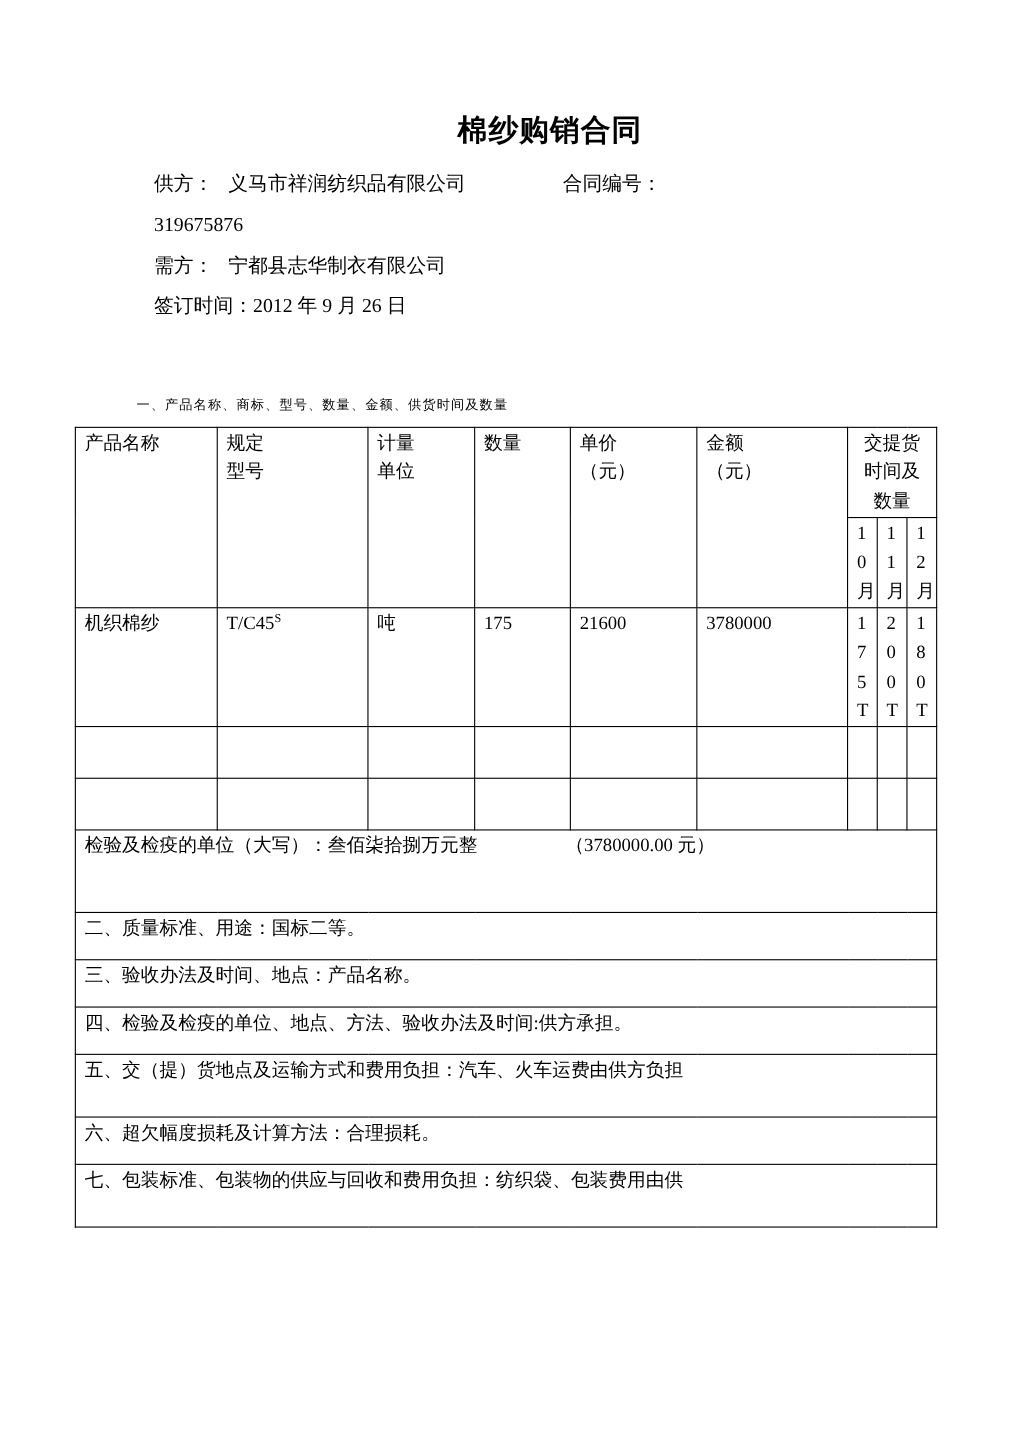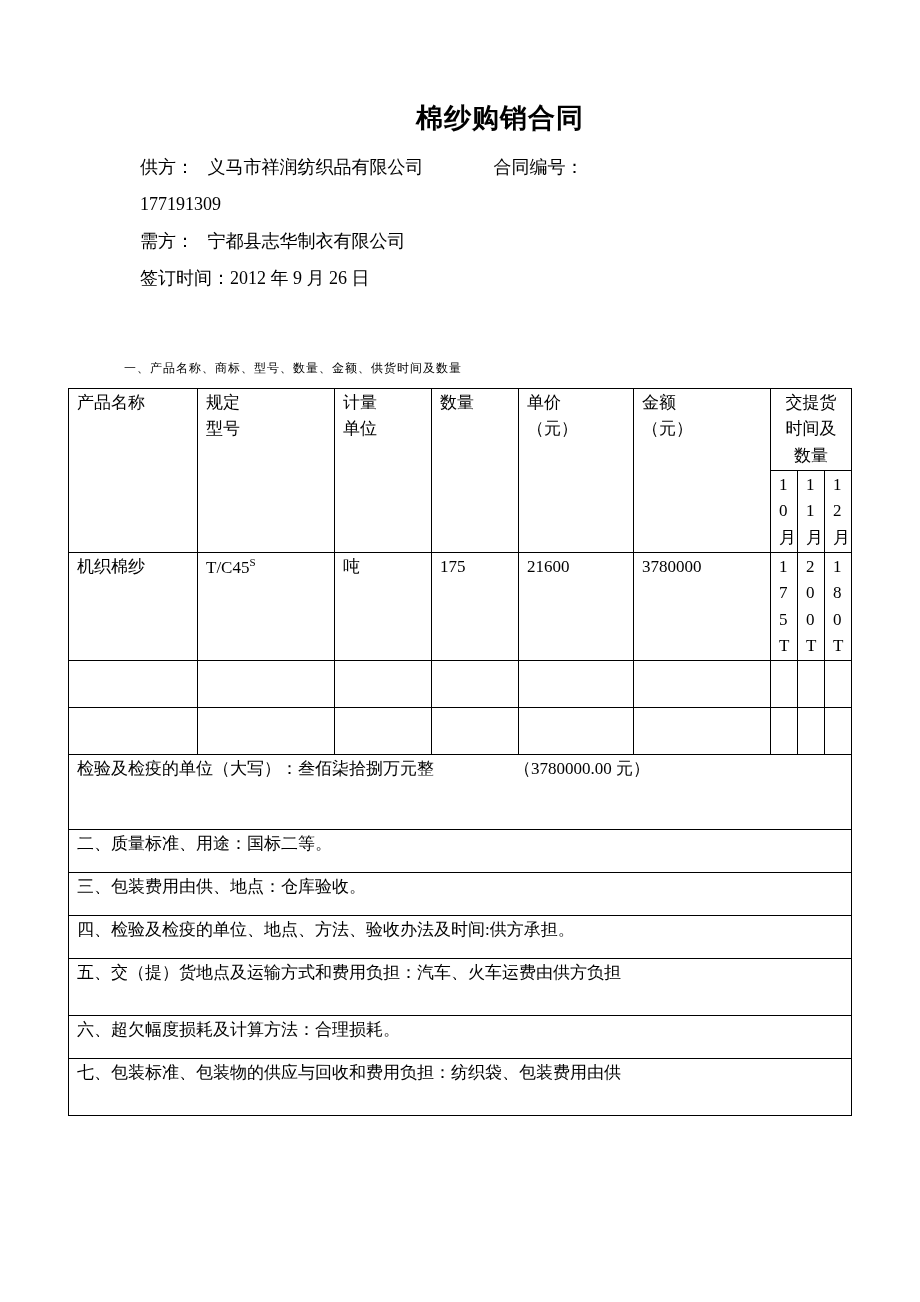--- a/index.html
+++ b/index.html
@@ -42,21 +42,21 @@
     font-size: 18px;
     line-height: 1;
   }
   .hdr-line {
     margin-bottom: 19px;
     white-space: pre;
   }
   .hdr-line .lbl { }
   .hdr-line .val { }
   .contract-no-label {
-    margin-left: 70px;
+    margin-left: 88px;
   }
   .sect-title {
     position: absolute;
     left: 124px;
     top: 360px;
     font-size: 12px;
     letter-spacing: 1px;
   }
 
   table.main {
@@ -117,21 +117,21 @@
 </style>
 </head>
 <body>
 
 <div class="page">
 
   <div class="doc-title">棉纱购销合同</div>
 
   <div class="header-block">
     <div class="hdr-line"><span class="lbl">供方：</span>&nbsp;&nbsp;&nbsp;<span class="val">义马市祥润纺织品有限公司</span><span class="contract-no-label">合同编号：</span></div>
-    <div class="hdr-line">177191309</div>
+    <div class="hdr-line">319675876</div>
     <div class="hdr-line"><span class="lbl">需方：</span>&nbsp;&nbsp;&nbsp;<span class="val">宁都县志华制衣有限公司</span></div>
     <div class="hdr-line">签订时间：2012 年 9 月 26 日</div>
   </div>
 
   <div class="sect-title">一、产品名称、商标、型号、数量、金额、供货时间及数量</div>
 
   <table class="main">
     <tbody>
       <tr>
         <td class="c-name head-tall" rowspan="2">产品名称</td>
@@ -208,21 +208,21 @@
       <tr>
         <td class="sum-row" colspan="9">
           <span>检验及检疫的单位（大写）：叁佰柒拾捌万元整</span><span class="sum-gap"></span><span class="sum-amount-num">（3780000.00 元）</span>
         </td>
       </tr>
 
       <tr>
         <td class="term" colspan="9">二、质量标准、用途：国标二等。</td>
       </tr>
       <tr>
-        <td class="term" colspan="9">三、包装费用由供、地点：仓库验收。</td>
+        <td class="term" colspan="9">三、验收办法及时间、地点：产品名称。</td>
       </tr>
       <tr>
         <td class="term" colspan="9">四、检验及检疫的单位、地点、方法、验收办法及时间:供方承担。</td>
       </tr>
       <tr>
         <td class="term term-tall" colspan="9">五、交（提）货地点及运输方式和费用负担：汽车、火车运费由供方负担</td>
       </tr>
       <tr>
         <td class="term" colspan="9">六、超欠幅度损耗及计算方法：合理损耗。</td>
       </tr>

